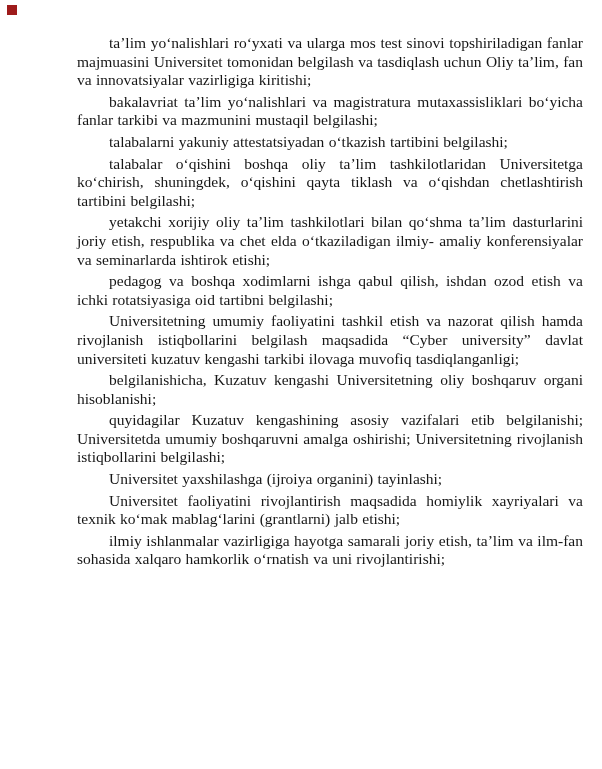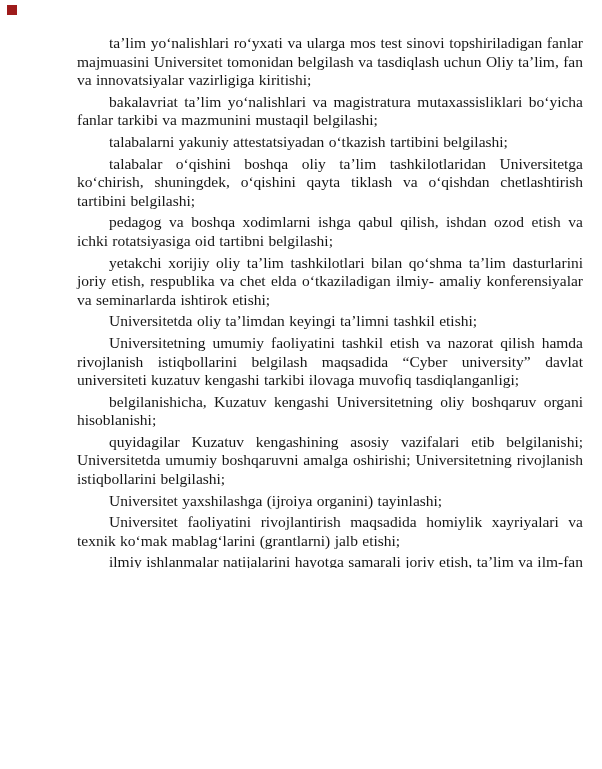--- a/index.html
+++ b/index.html
@@ -48,24 +48,23 @@
 </head>
 <body>
 
 <div class="page" style="background: rgb(255, 255, 255);">
   <div class="corner-mark top" style="background: rgb(158, 27, 27);"></div>
   <div class="text-block" id="text-block" style="color: rgb(22, 22, 22);">
       <p>ta’lim yo‘nalishlari ro‘yxati va ularga mos test sinovi topshiriladigan fanlar majmuasini Universitet tomonidan belgilash va tasdiqlash uchun Oliy ta’lim, fan va innovatsiyalar vazirligiga kiritishi;</p>
       <p>bakalavriat ta’lim yo‘nalishlari va magistratura mutaxassisliklari bo‘yicha fanlar tarkibi va mazmunini mustaqil belgilashi;</p>
       <p>talabalarni yakuniy attestatsiyadan o‘tkazish tartibini belgilashi;</p>
       <p>talabalar o‘qishini boshqa oliy ta’lim tashkilotlaridan Universitetga ko‘chirish, shuningdek, o‘qishini qayta tiklash va o‘qishdan chetlashtirish tartibini belgilashi;</p>
+      <p>yetakchi xorijiy oliy ta’lim tashkilotlari bilan qo‘shma ta’lim dasturlarini joriy etish, respublika va chet elda o‘tkaziladigan ilmiy- amaliy konferensiyalar va seminarlarda ishtirok etishi;</p>
       <p>pedagog va boshqa xodimlarni ishga qabul qilish, ishdan ozod etish va ichki rotatsiyasiga oid tartibni belgilashi;</p>
-      <p>yetakchi xorijiy oliy ta’lim tashkilotlari bilan qo‘shma ta’lim dasturlarini joriy etish, respublika va chet elda o‘tkaziladigan ilmiy- amaliy konferensiyalar va seminarlarda ishtirok etishi;</p>
-      <p>Universitetda oliy ta’limdan keyingi ta’limni tashkil etishi;</p>
       <p>Universitetning umumiy faoliyatini tashkil etish va nazorat qilish hamda rivojlanish istiqbollarini belgilash maqsadida “Cyber university” davlat universiteti kuzatuv kengashi tarkibi ilovaga muvofiq tasdiqlanganligi;</p>
       <p>belgilanishicha, Kuzatuv kengashi Universitetning oliy boshqaruv organi hisoblanishi;</p>
       <p>quyidagilar Kuzatuv kengashining asosiy vazifalari etib belgilanishi; Universitetda umumiy boshqaruvni amalga oshirishi; Universitetning rivojlanish istiqbollarini belgilashi;</p>
       <p>Universitet yaxshilashga (ijroiya organini) tayinlashi;</p>
       <p>Universitet faoliyatini rivojlantirish maqsadida homiylik xayriyalari va texnik ko‘mak mablag‘larini (grantlarni) jalb etishi;</p>
-      <p>ilmiy ishlanmalar natijalarini hayotga samarali joriy etish, ta’lim va ilm-fan sohasida xalqaro hamkorlik o‘rnatish va uni rivojlantirishi;</p>
+      <p>ilmiy ishlanmalar vazirligiga hayotga samarali joriy etish, ta’lim va ilm-fan sohasida xalqaro hamkorlik o‘rnatish va uni rivojlantirishi;</p>
     </div>
   <div class="corner-mark bottom" style="background: rgb(158, 27, 27);"></div>
 </div>
 
 </body></html>

